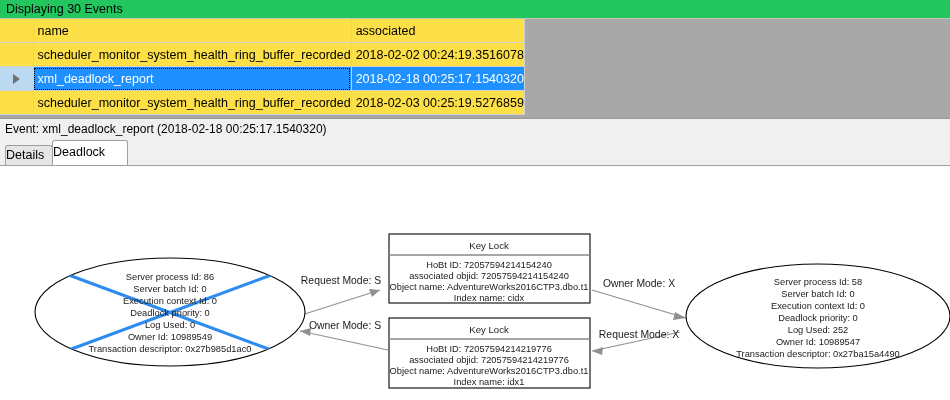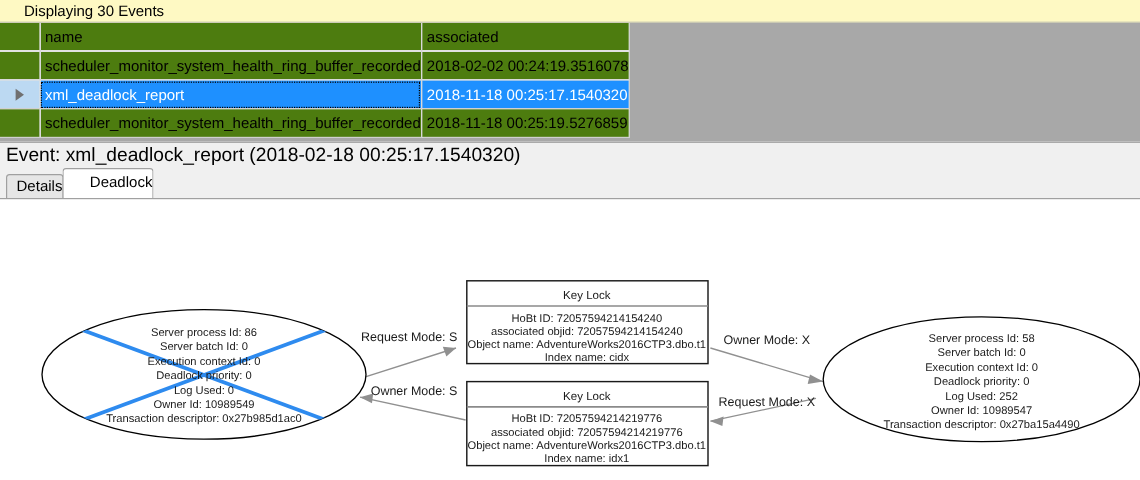--- a/index.html
+++ b/index.html
@@ -16,24 +16,24 @@
     font-size: 12px;
     color: #000000;
     -webkit-font-smoothing: antialiased;
   }
 
   
   #events-banner {
     position: absolute;
     left: 0; top: 0;
     width: 950px; height: 19px;
-    background: #fef9c3;
+    background: #22c55e;
     border-bottom: 1px solid #c8c8b0;
     box-sizing: border-box;
-    padding-left: 20px;
+    padding-left: 6px;
     line-height: 18px;
     font-size: 12.5px;
     color: #000;
   }
 
   
   #events-grid {
     position: absolute;
     left: 0; top: 19px;
     width: 950px; height: 99px;
@@ -52,21 +52,21 @@
   table.grid th, table.grid td {
     border-right: 1px solid #d0d0d0;
     border-bottom: 1px solid #d0d0d0;
     height: 23px;
     padding: 0 0 0 4px;
     font-weight: normal;
     font-size: 12.5px;
     text-align: left;
     white-space: nowrap;
     overflow: hidden;
-    background: #4d7c0f;
+    background: #fde047;
     vertical-align: middle;
   }
   table.grid th.sel-head, table.grid td.sel-cell {
     padding: 0;
     text-align: center;
   }
   table.grid tr.selected td {
     background: #1e90ff;
     color: #ffffff;
   }
@@ -90,35 +90,35 @@
   
   #event-header {
     position: absolute;
     left: 0; top: 118px;
     width: 950px; height: 22px;
     background: #f0f0f0;
     border-top: 1px solid #9a9a9a;
     box-sizing: border-box;
     padding-left: 5px;
     line-height: 21px;
-    font-size: 16px;
+    font-size: 12px;
   }
 
   
   #tabstrip {
     position: absolute;
     left: 0; top: 140px;
     width: 950px; height: 25px;
     background: #f0f0f0;
   }
   .tab {
     position: absolute;
     bottom: 0;
     box-sizing: border-box;
-    text-align: right;
+    text-align: left;
     font-size: 12.5px;
     cursor: default;
     border: 1px solid #a0a0a0;
     border-bottom: none;
     border-radius: 3px 3px 0 0;
     margin-top: 11px;
   }
   .tab.inactive {
     left: 5px;
     width: 48px; height: 20px;
@@ -213,26 +213,26 @@
       <tr>
         <td class="sel-cell"></td>
         <td>scheduler_monitor_system_health_ring_buffer_recorded</td>
         <td>2018-02-02 00:24:19.3516078</td>
       </tr>
       <tr class="selected">
         <td class="sel-cell">
           <span class="row-arrow"></span>
         </td>
         <td class="focus-cell">xml_deadlock_report</td>
-        <td>2018-11-18 00:25:17.1540320</td>
+        <td>2018-02-18 00:25:17.1540320</td>
       </tr>
       <tr>
         <td class="sel-cell"></td>
         <td>scheduler_monitor_system_health_ring_buffer_recorded</td>
-        <td>2018-11-18 00:25:19.5276859</td>
+        <td>2018-02-03 00:25:19.5276859</td>
       </tr>
     </tbody>
   </table>
 </div>
 
 <div id="event-header">Event: xml_deadlock_report (2018-02-18 00:25:17.1540320)</div>
 
 <div id="tabstrip">
   <div class="tab inactive">Details</div>
   <div class="tab active">Deadlock</div>

